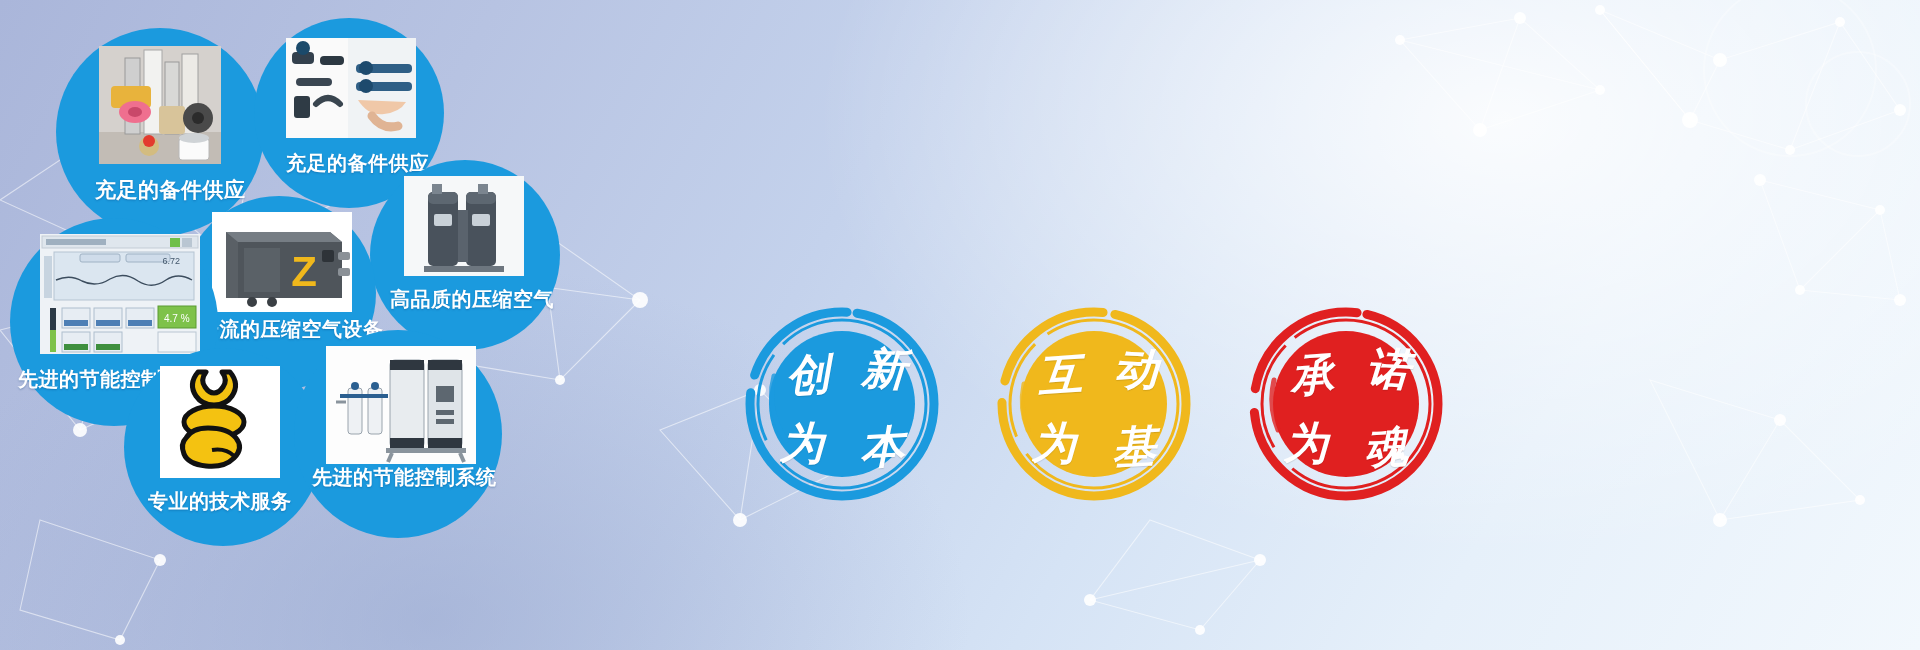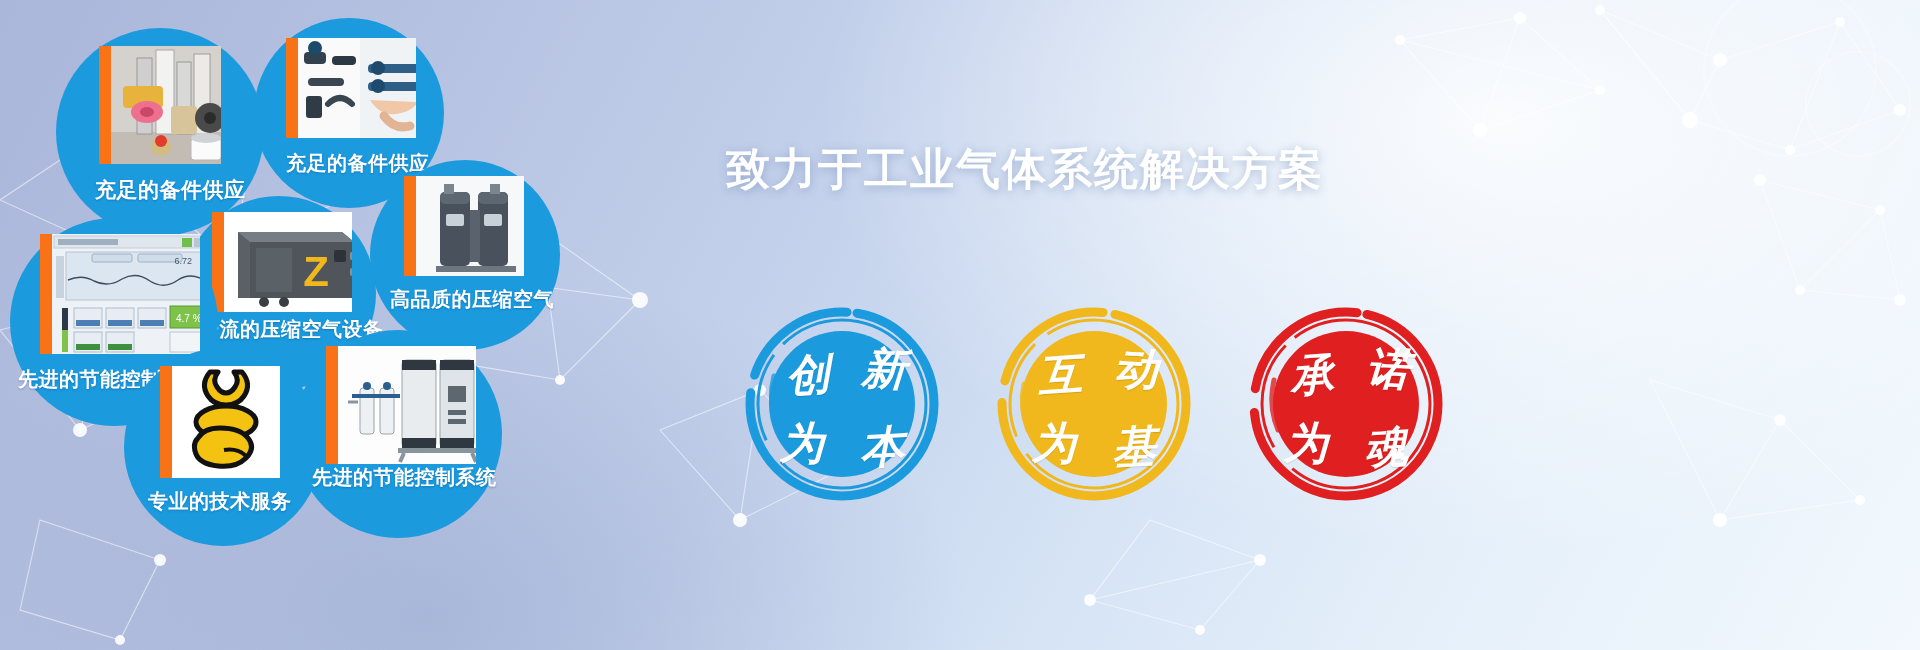--- a/index.html
+++ b/index.html
@@ -24,21 +24,20 @@
   
   .cluster { position:absolute; left:0; top:0; width:620px; height:650px; }
   .bubble {
     position:absolute; border-radius:50%;
     background:#1b9ade;
     display:flex; flex-direction:column; align-items:center; justify-content:flex-start;
   }
   .bubble .thumb {
     position:absolute; background:#f97316; background-size:cover; background-position:center;
     overflow:hidden;
-    padding-left:12px;
   }
   .cap {
     position:absolute; color:#ffffff; font-weight:bold; white-space:nowrap;
     text-shadow:0 1px 2px rgba(0,60,120,.35);
     letter-spacing:.5px;
   }
 
   
   .headline { position:absolute; color:#fff; font-weight:bold; white-space:nowrap;
               text-shadow:0 2px 10px rgba(90,120,170,.45); letter-spacing:2px; }
@@ -311,21 +310,20 @@
           <circle cx="29" cy="40" r="4" fill="#2b5f90"></circle>
           <circle cx="49" cy="40" r="4" fill="#2b5f90"></circle>
           <rect x="60" y="102" width="80" height="5" fill="#8a949d"></rect>
           <path d="M66 107 L62 116 M134 107 L138 116" stroke="#8a949d" stroke-width="4"></path>
         </svg>
       </div>
       <div class="cap" style="left:18px; top:134px; font-size:20px;">先进的节能控制系统</div>
     </div>
   </div>
 
-  <div id="subtitle" class="headline">致力于工业气体系统解决方案</div>
 
   <div class="seal" id="seal-blue">
     <svg class="ring" width="196" height="196" viewBox="0 0 196 196">
       <circle cx="98" cy="98" r="92" fill="none" stroke="#1b9ade" stroke-width="9" stroke-dasharray="300 18 120 10" stroke-linecap="round"></circle>
       <circle cx="98" cy="98" r="84" fill="none" stroke="#1b9ade" stroke-width="3" stroke-dasharray="200 26 90 14"></circle>
       <circle cx="98" cy="98" r="73" fill="#1b9ade"></circle>
       <path d="M30 70 q-6 22 2 44 q4 12 10 20" fill="none" stroke="#1b9ade" stroke-width="5" stroke-linecap="round" opacity=".8"></path>
     </svg>
     <div class="txt">
       <span>创</span>

